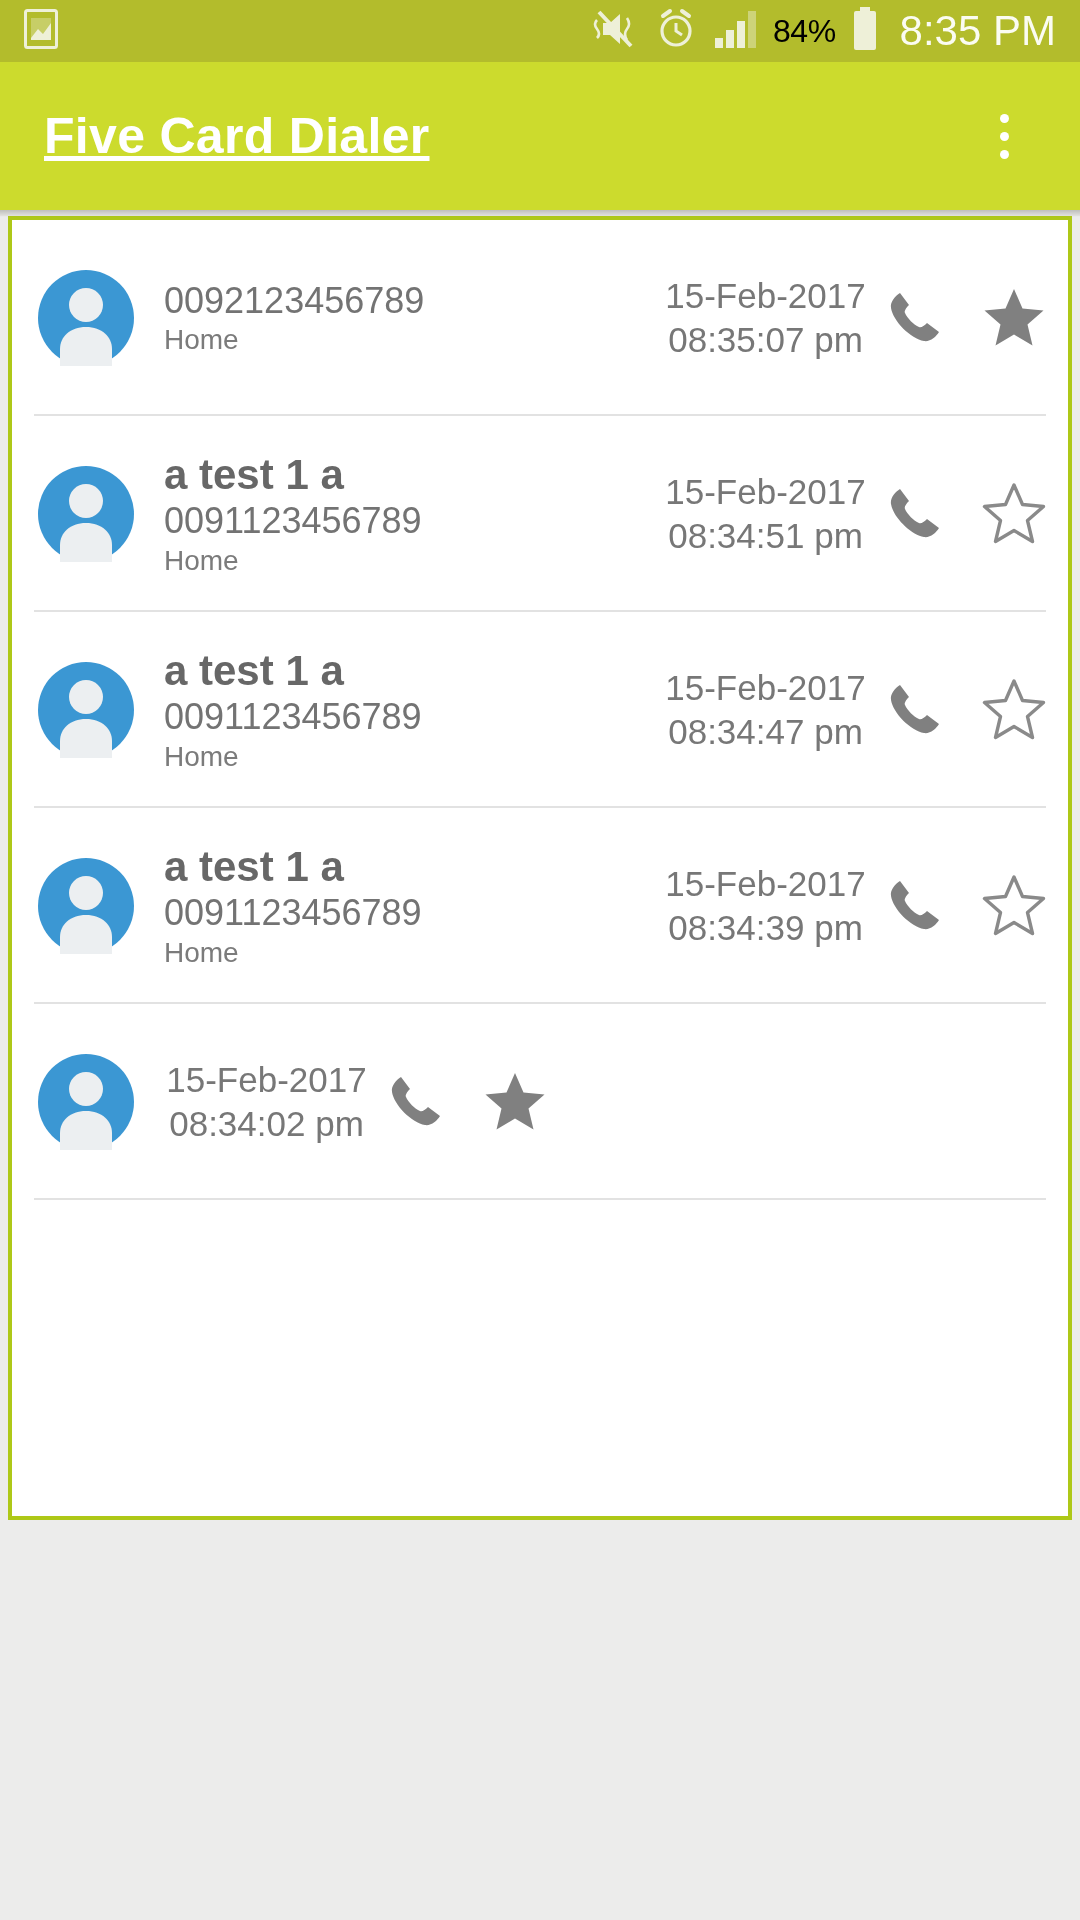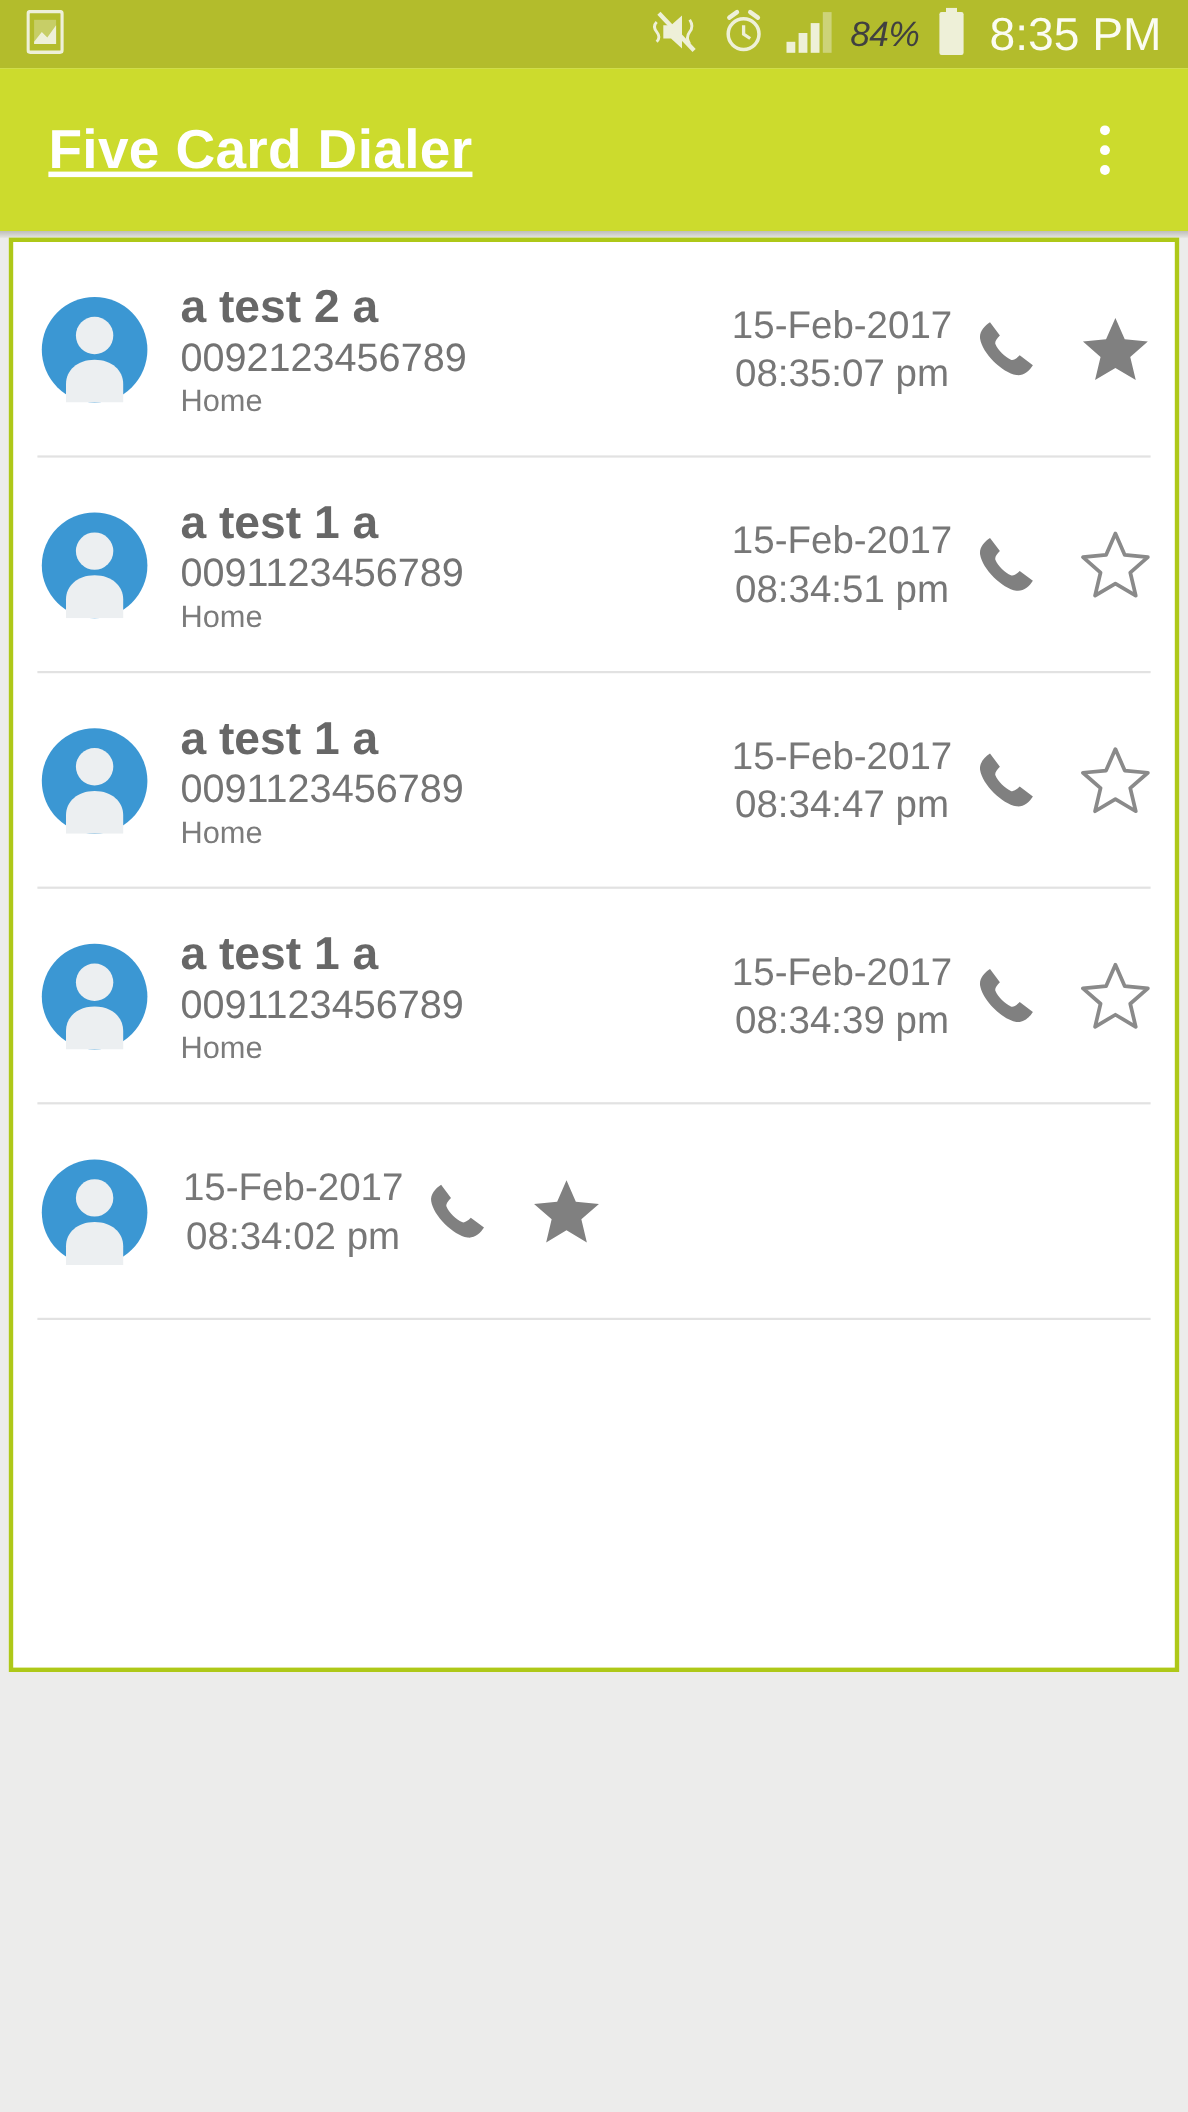--- a/index.html
+++ b/index.html
@@ -16,23 +16,22 @@
     height:62px; width:100%;
     background:#b3bc2c;
     display:flex; align-items:center;
     padding:0 24px;
     color:#eef0d8;
   }
   .sb-left { display:flex; align-items:center; gap:10px; }
   .sb-right { margin-left:auto; display:flex; align-items:center; gap:16px; }
   .sb-icon { display:block; }
   .sb-pct {
-    font-size:32px; font-weight:400; color:#404040;
+    font-size:32px; font-weight:400; color:#000000;
     letter-spacing:-0.5px;
-    font-style:italic;
   }
   .sb-time {
     font-size:42px; font-weight:400; color:#fbfcf2;
     letter-spacing:0px; margin-left:6px;
   }
 
   
   .appbar {
     height:148px; width:100%;
     background:#ccdb2d;
@@ -216,21 +215,20 @@
     <div class="card" id="historyCard">
 
     <div class="row">
           <div class="avatar">
             <svg width="96" height="96" viewBox="0 0 96 96">
               <circle cx="48" cy="35" r="17" fill="#eceff1"></circle>
               <path d="M48 57c-16 0-26 10-26 22v17h52V79c0-12-10-22-26-22z" fill="#eceff1"></path>
             </svg>
           </div>
           <div class="rowinfo">
-            <div class="c-name">a test 2 a</div>
             <div class="c-number">0092123456789</div>
             <div class="c-type">Home</div>
           </div>
           <div class="rowmeta">
             <div>15-Feb-2017</div>
             <div>08:35:07 pm</div>
           </div>
           <div class="rowactions">
             <div class="act">
               <svg width="62" height="62" viewBox="0 0 62 62">

